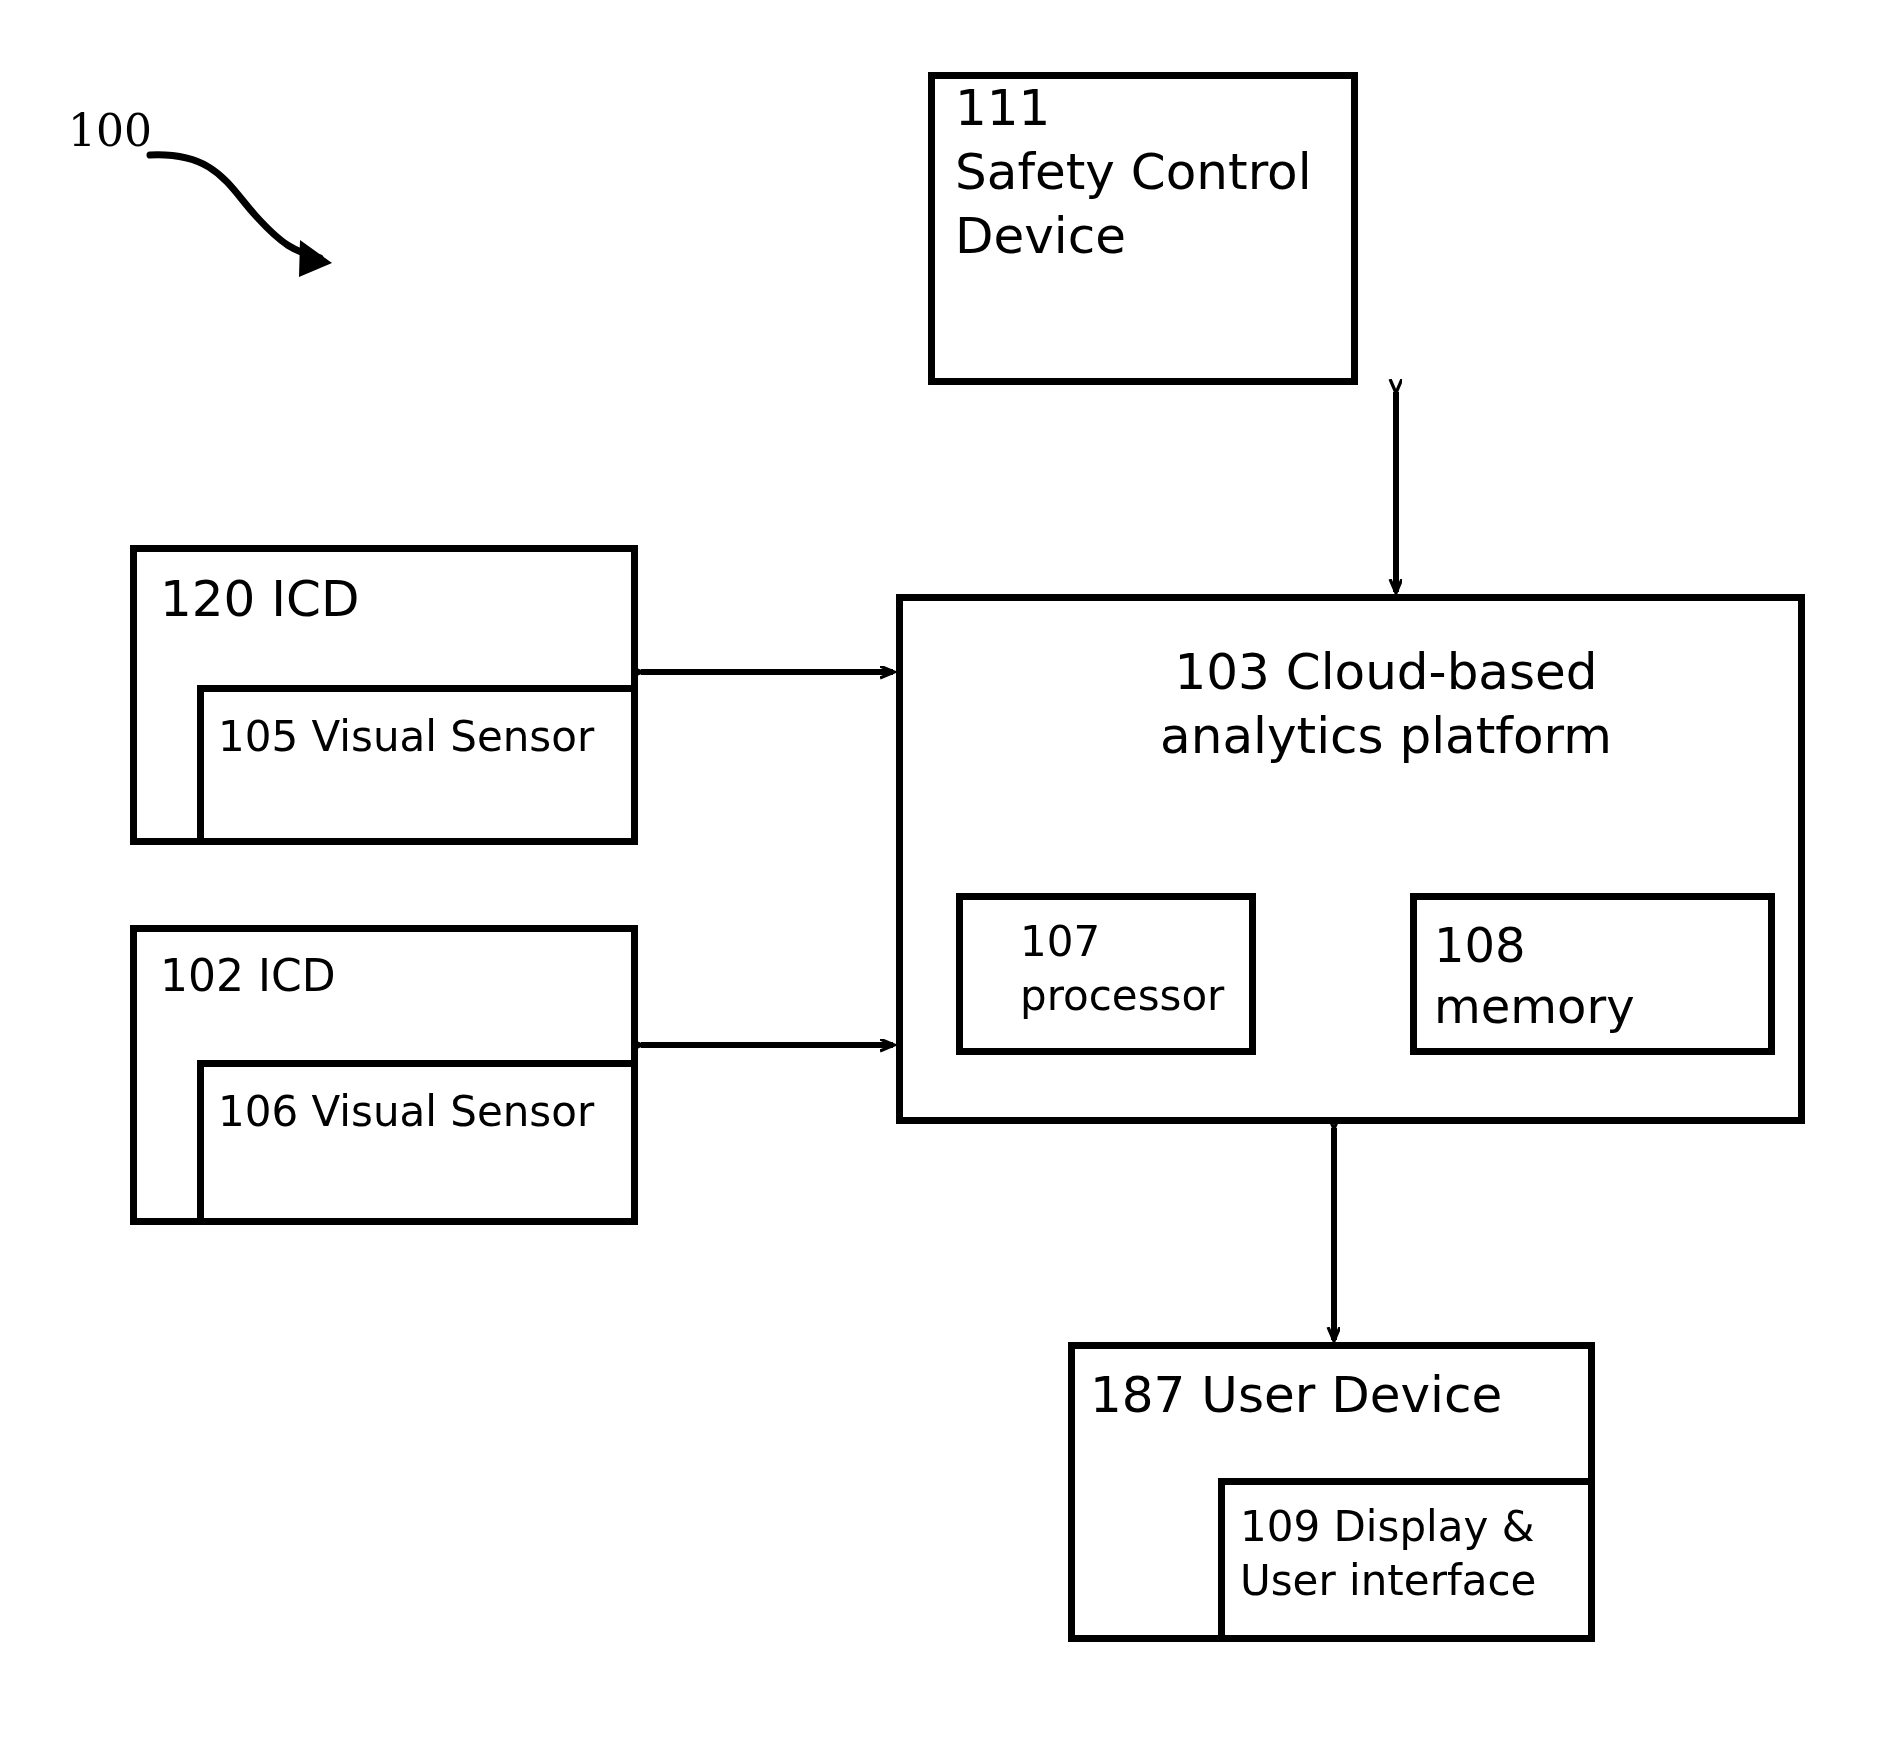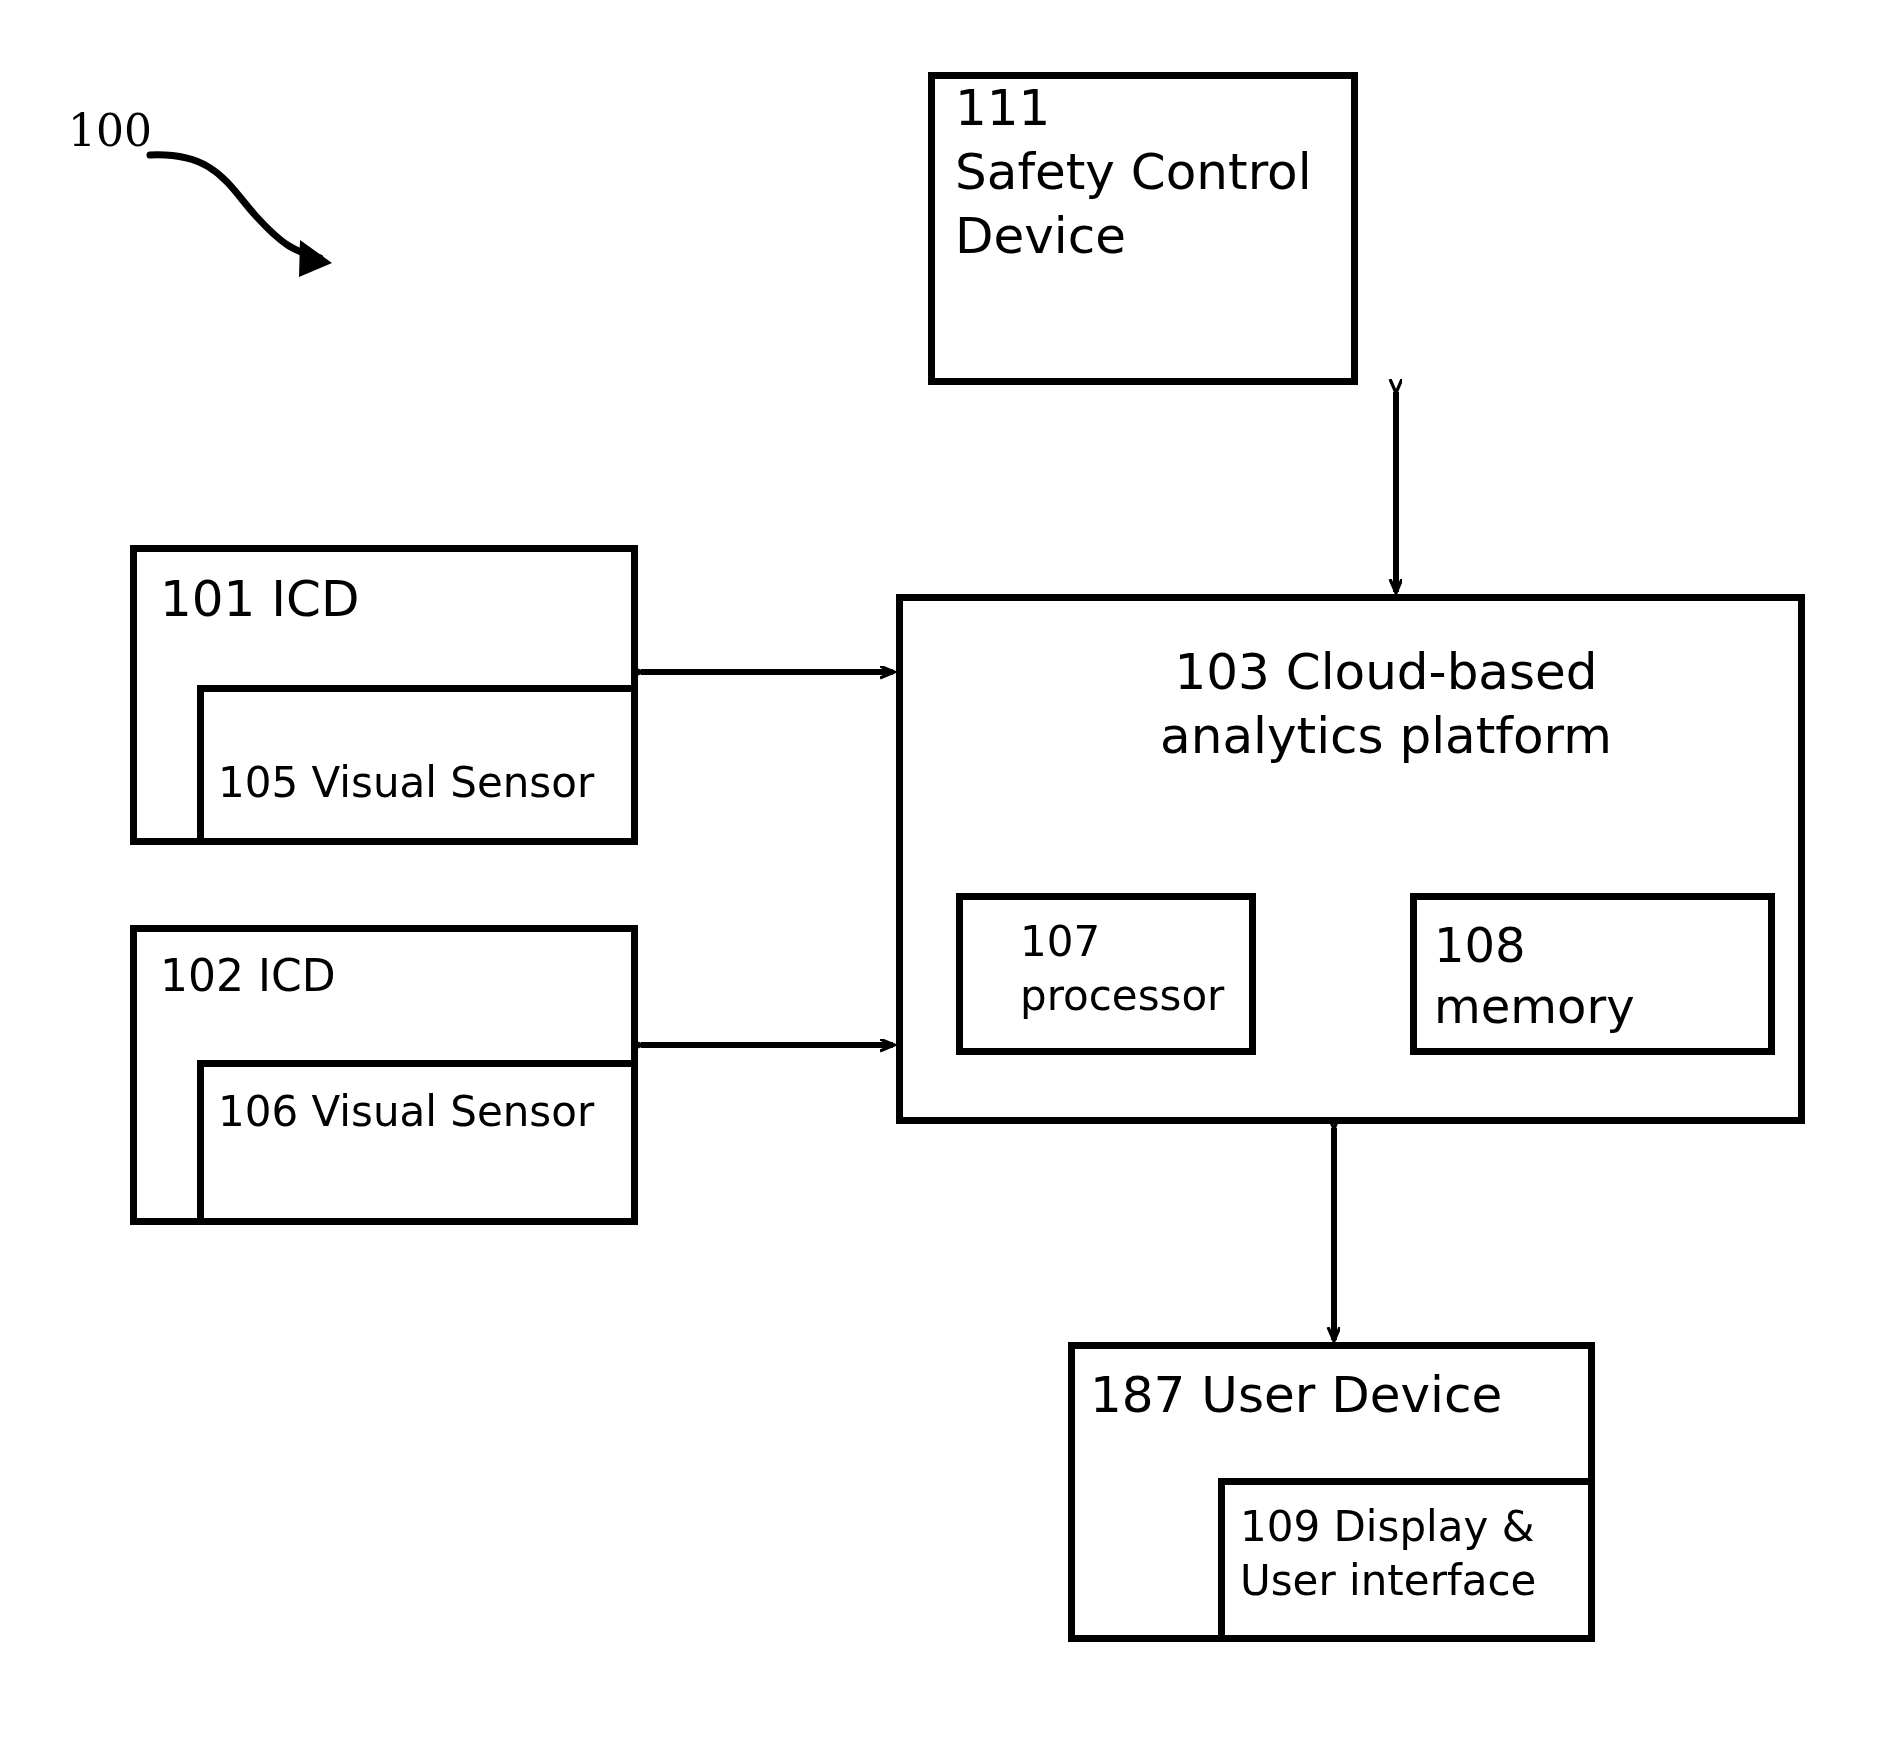--- a/index.html
+++ b/index.html
@@ -50,21 +50,21 @@
   #box-102      { left: 130px;  top: 925px;  width: 508px;  height: 300px; }
   #box-106      { left: 197px;  top: 1060px; width: 441px;  height: 165px; }
   #box-103      { left: 896px;  top: 594px;  width: 909px;  height: 530px; }
   #box-107      { left: 956px;  top: 893px;  width: 300px;  height: 162px; }
   #box-108      { left: 1410px; top: 893px;  width: 365px;  height: 162px; }
   #box-104      { left: 1068px; top: 1342px; width: 527px;  height: 300px; }
   #box-109      { left: 1218px; top: 1478px; width: 377px;  height: 164px; }
 
   .lbl-111 { left: 955px;  top: 76px;   font-size: 50px; }
   .lbl-101 { left: 160px;  top: 567px;  font-size: 50px; }
-  .lbl-105 { left: 218px;  top: 710px;  font-size: 42px; margin-top: 46px; }
+  .lbl-105 { left: 218px;  top: 710px;  font-size: 42px; }
   .lbl-102 { left: 160px;  top: 948px;  font-size: 44px; }
   .lbl-106 { left: 218px;  top: 1085px; font-size: 42px; }
   .lbl-103 { left: 896px;  top: 640px;  width: 980px; font-size: 50px; text-align: center; }
   .lbl-107 { left: 980px;  top: 915px;  font-size: 42px; margin-left: 40px; }
   .lbl-108 { left: 1434px; top: 915px;  font-size: 48px; }
   .lbl-104 { left: 1090px; top: 1363px; font-size: 50px; }
   .lbl-109 { left: 1240px; top: 1500px; font-size: 42px; }
 
   .fig-100 { left: 68px; top: 105px; }
 </style>
@@ -110,21 +110,21 @@
       <line x1="1334" y1="1128" x2="1334" y2="1340" stroke="#000000" stroke-width="6" marker-start="url(#ah)" marker-end="url(#ah2)"></line>
     </g>
   </svg>
 
   <div class="box" id="box-111"></div>
   <div class="box-label lbl-111">111
 Safety Control
 Device</div>
 
   <div class="box" id="box-101"></div>
-  <div class="box-label lbl-101">101 ICD</div>
+  <div class="box-label lbl-101">120 ICD</div>
   <div class="box" id="box-105"></div>
   <div class="box-label lbl-105">105 Visual Sensor</div>
 
   <div class="box" id="box-102"></div>
   <div class="box-label lbl-102">102 ICD</div>
   <div class="box" id="box-106"></div>
   <div class="box-label lbl-106">106 Visual Sensor</div>
 
   <div class="box" id="box-103"></div>
   <div class="box-label lbl-103">103 Cloud-based

